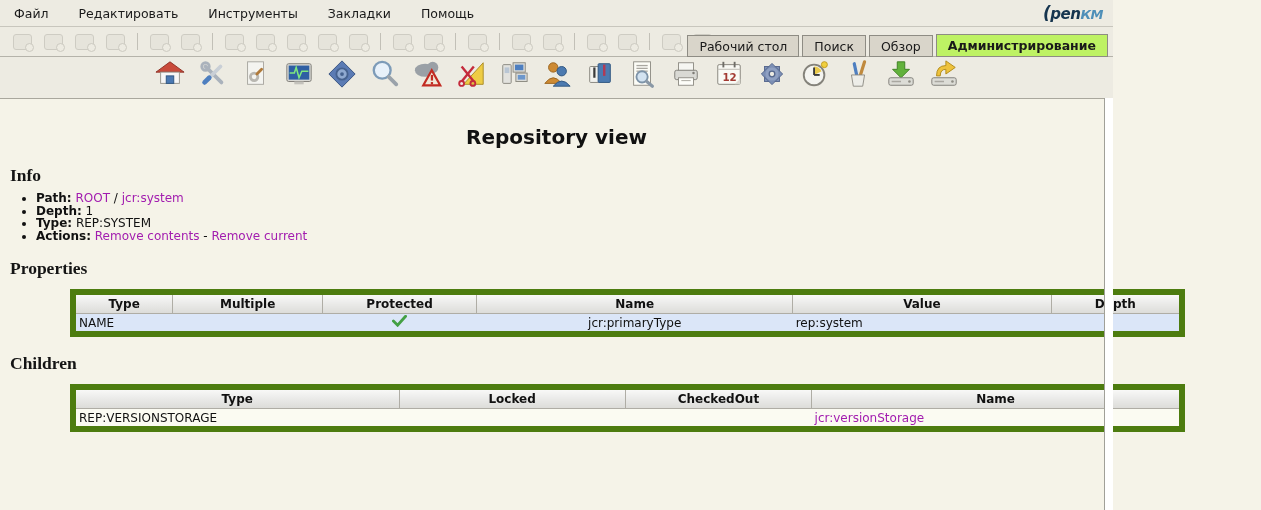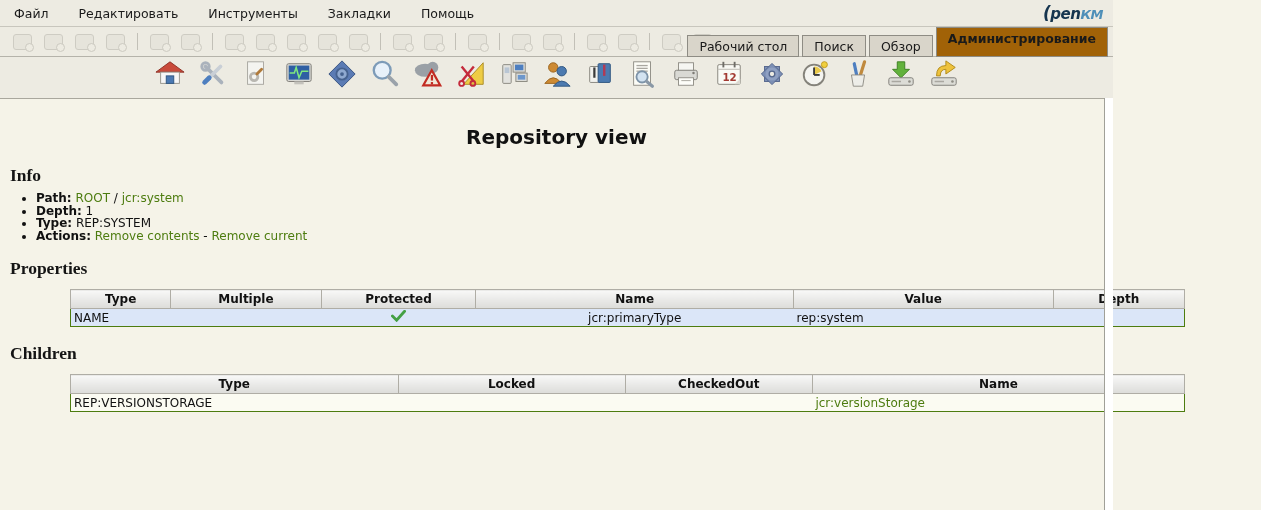--- a/index.html
+++ b/index.html
@@ -20,41 +20,41 @@
     display:flex;align-items:center;padding-left:7px;position:relative;}
   .ticon{width:17px;height:14px;margin:0 6px;background:#E5E3DA;
     border:1px solid #C9C7BE;border-radius:3px;position:relative;opacity:.85;}
   .ticon::after{content:"";position:absolute;right:-3px;bottom:-3px;width:7px;height:7px;
     border-radius:50%;background:#EDEBE2;border:1px solid #C6C4BB;}
   .tsep{width:1px;height:17px;background:#C2C0B7;margin:0 6px;}
 
   .tabbar{position:absolute;right:5px;bottom:-1px;display:flex;align-items:flex-end;}
   .tab{font-size:12.5px;color:#1A1A1A;background:#D9D5CA;border:1px solid #8E8C84;
     padding:3px 11px 2px 11px;margin-left:3px;cursor:pointer;}
-  .tab.active{background:#a16207;font-weight:bold;padding-bottom:10px;}
+  .tab.active{background:#bef264;font-weight:bold;padding-bottom:3px;}
 
   .admintray{height:41px;background:#EDEBE2;border-bottom:1px solid #A9A79D;
     display:flex;align-items:flex-start;justify-content:center;gap:10px;}
   .aicon{width:33px;height:34px;display:flex;align-items:center;justify-content:center;cursor:pointer;}
 
   
   .content{position:relative;background:#F5F3E8;height:413px;}
   .rightedge{position:absolute;right:0;top:98px;width:8px;height:412px;
     background:#FFFFFF;border-left:1px solid #A0A098;z-index:5;}
   .page-title{text-align:center;font-size:20px;font-weight:bold;color:#111;
     padding-top:14px;margin:12px;}
   h2.sect{font-family:"Liberation Serif","DejaVu Serif",serif;font-size:17.5px;
     font-weight:bold;color:#141414;margin:16px 0 6px 10px;}
   ul.info-list{margin:4px 0 0 20px;padding:0 0 0 16px;list-style:disc;}
   ul.info-list li{font-size:12px;color:#111;line-height:12.5px;margin:0;padding:0;}
   .lbl{font-weight:bold;color:#111;}
-  a.lnk{color:#4d7c0f;text-decoration:none;cursor:pointer;}
+  a.lnk{color:#a21caf;text-decoration:none;cursor:pointer;}
 
   table.grid{border-collapse:collapse;table-layout:fixed;margin-left:70px;width:1115px;
-    border:1px solid #4d7c0f;background:#FBFBF2;}
+    border:6px solid #4d7c0f;background:#FBFBF2;}
   table.grid th{background:linear-gradient(#F8F8F7,#DCDCD9);border:1px solid #AFADA5;
     font-size:12px;font-weight:bold;color:#111;padding:2px 2px;text-align:center;}
   table.grid td{font-size:12px;color:#111;padding:1px 3px;height:15px;overflow:hidden;
     white-space:nowrap;}
   tr.row-blue{background:#DBE6F8;}
   tr.row-white{background:#FBFBF2;}
   td.al-l{text-align:left;} td.al-c{text-align:center;}
   .props-tbl{margin-top:10px;} .child-tbl{margin-top:10px;}
 </style>
 </head>

